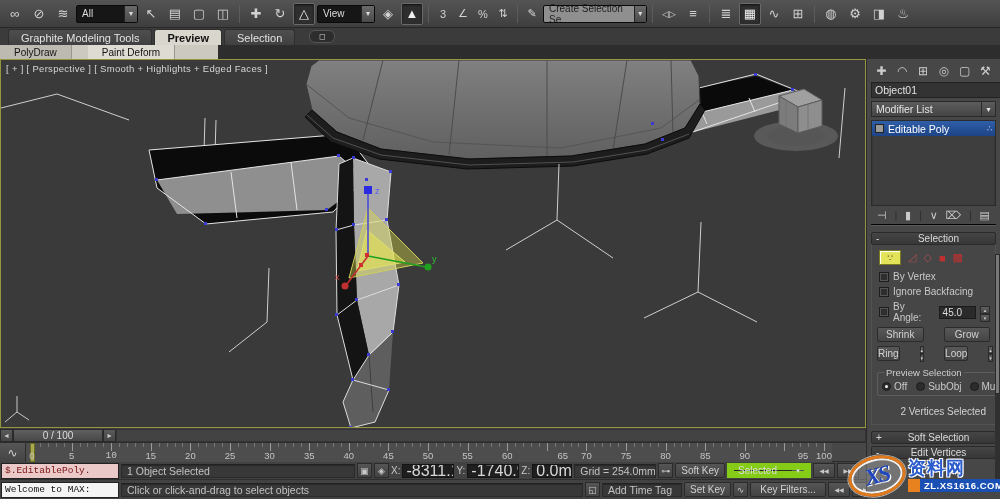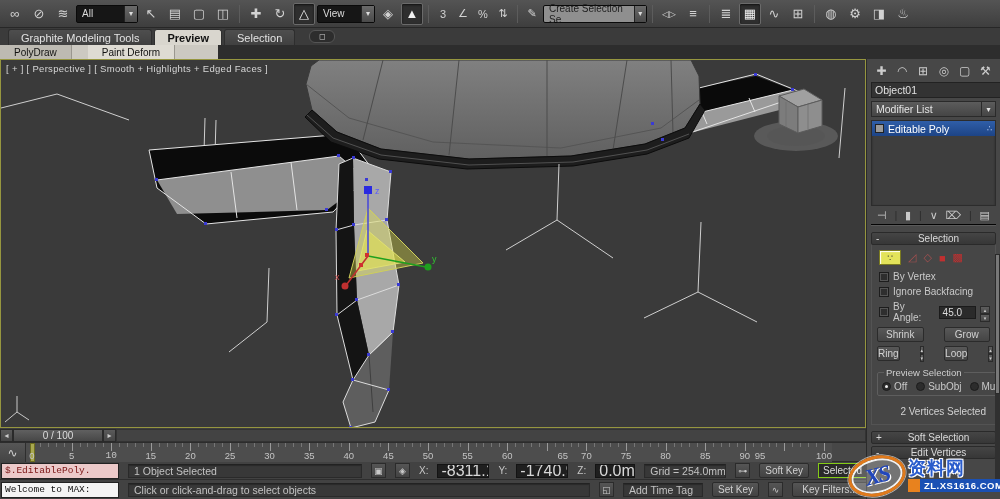--- a/index.html
+++ b/index.html
@@ -53,37 +53,37 @@
   .curvebtn { width:26px; height:19px; display:flex; align-items:center; justify-content:center;
     color:#d0d0d0; font-size:12px; background:linear-gradient(#565656,#444); border-right:1px solid #2e2e2e; }
   .ruler { position:relative; width:806px; height:19px; background:#4d4d4d;
     background-image:repeating-linear-gradient(90deg,#9a9a9a 0 1px,transparent 1px 39.6px),
                      repeating-linear-gradient(90deg,#767676 0 1px,transparent 1px 7.92px);
     background-size:100% 8px,100% 4px; background-position:6px 0,6px 0; background-repeat:no-repeat; }
   .tick-label { position:absolute; top:7px; transform:translateX(-50%); font-size:9.5px; color:#c4c4c4; }
   .playhead { position:absolute; left:4px; top:0; width:5px; height:19px; background:#a8a850; border:1px solid #6e6e20; }
 
   
-  .statusrow { height:18px; background:#424242; border-bottom:1px solid #2e2e2e; display:flex; align-items:center; gap:9px; padding-right:2px; overflow:hidden; }
+  .statusrow { height:18px; background:#424242; border-bottom:1px solid #2e2e2e; display:flex; align-items:center; gap:2px; padding-right:2px; overflow:hidden; }
   .statusrow:last-child { height:19px; border-bottom:none; }
   .listener { width:118px; height:16px; margin-left:1px; font-family:"Liberation Mono","DejaVu Sans Mono",monospace;
     font-size:9.5px; display:flex; align-items:center; padding:0 3px; border:1px solid #222; flex:0 0 auto; white-space:nowrap; overflow:hidden; }
   .listener.pink { background:#ecc9c9; color:#7a1212; }
   .listener.white { background:#f4f4f4; color:#101010; }
   .sfield { height:14px; background:#383838; border:1px solid #2a2a2a; border-top-color:#222;
     box-shadow:inset 0 1px 1px #2a2a2a; color:#c2c2c2; font-size:10.5px; display:flex; align-items:center;
     padding:0 5px; flex:0 0 auto; white-space:nowrap; overflow:hidden; }
   .dfield { height:14px; background:#1f1f1f; border:1px solid #141414; color:#d8d8d8; font-size:16px;
     display:flex; align-items:center; padding:0 3px; flex:0 0 auto; white-space:nowrap; overflow:hidden; }
   .slabel { font-size:10px; color:#c6c6c6; flex:0 0 auto; }
   .sbtn { height:15px; background:linear-gradient(#555,#434343); border:1px solid #2b2b2b; border-radius:2px;
     color:#cfcfcf; font-size:10px; display:flex; align-items:center; justify-content:center; padding:0 5px; flex:0 0 auto; }
   .sicon { width:15px; height:15px; background:linear-gradient(#555,#434343); border:1px solid #2b2b2b;
     color:#c9c9c9; font-size:9px; display:flex; align-items:center; justify-content:center; flex:0 0 auto; }
-  .scombo { height:15px; width:84px; background:#2a2a2a; border:1px solid #84cc16; color:#ddd; font-size:10px;
+  .scombo { height:15px; width:84px; background:#2a2a2a; border:7px solid #84cc16; color:#ddd; font-size:10px;
     display:flex; align-items:center; padding-left:4px; flex:0 0 auto; }
   .scombo .arr { margin-left:auto; width:12px; height:100%; background:linear-gradient(#666,#4a4a4a);
     display:flex; align-items:center; justify-content:center; font-size:7px; color:#ddd; }
 
   
   .panel { position:relative; width:134px; height:440px; background:#474747; border-left:1px solid #2a2a2a; padding:3px 4px 0 4px; }
   .ptabs { display:flex; justify-content:space-between; padding:1px 2px 3px 2px; }
   .ptab { width:17px; height:16px; display:flex; align-items:center; justify-content:center; color:#cdcdcd; font-size:12px; }
   .namerow { display:flex; gap:3px; margin-bottom:3px; }
   .nameinput { flex:1; height:16px; background:#333; border:1px solid #222; color:#e0e0e0; font-size:10.5px;
@@ -363,21 +363,21 @@
             <span class="tick-label" style="left: 362.4px;">45</span>
             <span class="tick-label" style="left: 402px;">50</span>
             <span class="tick-label" style="left: 441.6px;">55</span>
             <span class="tick-label" style="left: 481.2px;">60</span>
             <span class="tick-label" style="left: 520.8px; margin-left: 16px;">65</span>
             <span class="tick-label" style="left: 560.4px;">70</span>
             <span class="tick-label" style="left: 600px;">75</span>
             <span class="tick-label" style="left: 639.6px;">80</span>
             <span class="tick-label" style="left: 679.2px;">85</span>
             <span class="tick-label" style="left: 718.8px;">90</span>
-            <span class="tick-label" style="left: 734px;">95</span>
+            <span class="tick-label" style="left: 777px;">95</span>
             <span class="tick-label" style="left: 798px;">100</span>
           </div>
       </div>
 
       <div class="statusrow">
         <span class="listener pink">$.EditablePoly.</span>
         <span class="sfield" style="width:234px">1 Object Selected</span>
         <span class="sicon">▣</span>
         <span class="sicon">◈</span>
         <span class="slabel">X:</span>

